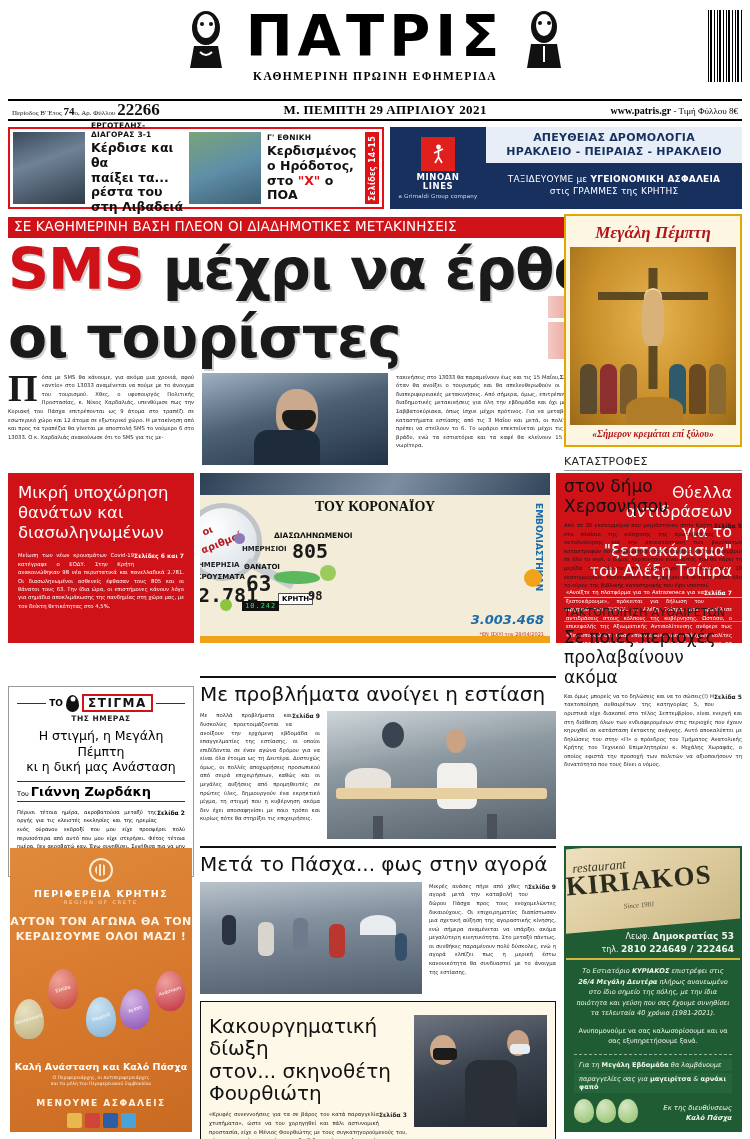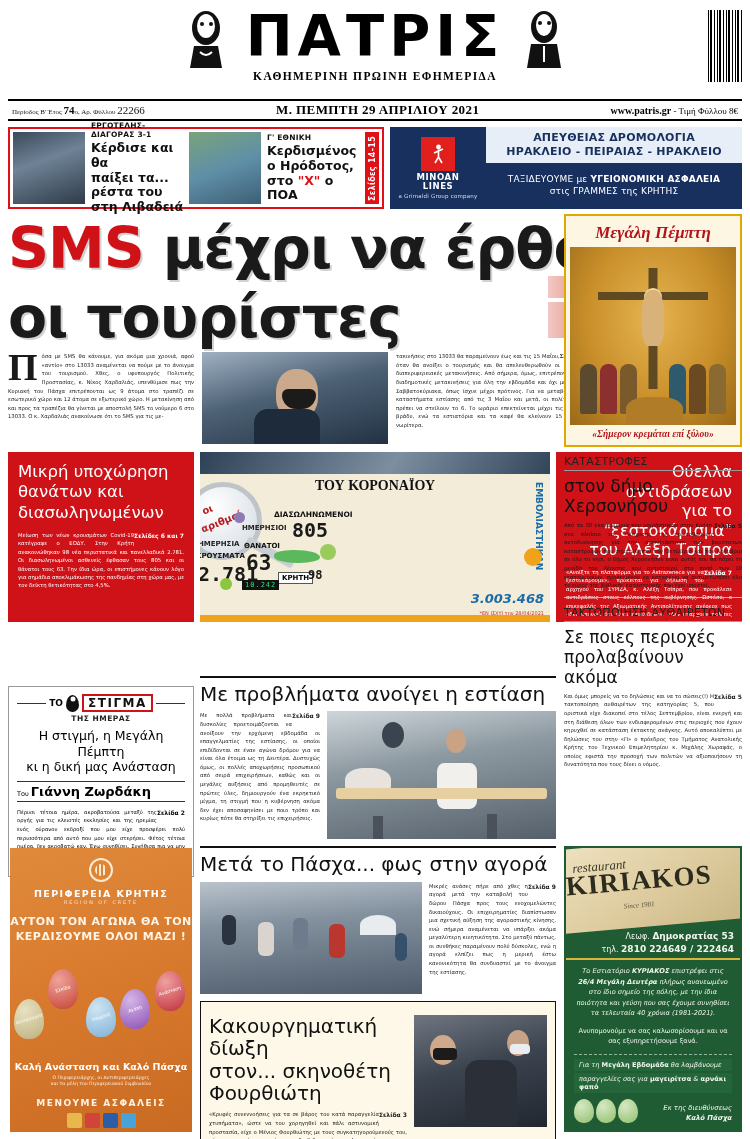--- a/index.html
+++ b/index.html
@@ -36,21 +36,21 @@
   }
 
   .info-bar {
     border-top:2px solid #000; border-bottom:2px solid #000;
     height:22px; margin:4px 8px 0 8px;
     display:flex; align-items:center; justify-content:space-between;
     padding:0 4px;
   }
   .info-left { font-size:7px; color:#111; font-family:"Liberation Serif",serif; }
   .info-left b { font-size:11px; }
-  .info-left .issue { font-size:11px; font-weight:400; }
+  .info-left .issue { font-size:17px; font-weight:700; }
   .info-center { font-size:13px; font-weight:700; font-family:"Liberation Serif",serif; letter-spacing:.4px;}
   .info-right { font-size:9px; font-family:"Liberation Serif",serif; }
   .info-right .dom { font-weight:700; font-size:10px; }
 
   
   .top-ads { display:flex; gap:6px; margin:6px 8px 0 8px; height:82px; }
   .sport-ad {
     flex:0 0 376px; border:2px solid #e10f16; background:#fff;
     display:flex; align-items:stretch; padding:3px; gap:4px; position:relative;
   }
@@ -377,20 +377,21 @@
         <div class="minoan-bot">
           <div><span>ΤΑΞΙΔΕΥΟΥΜΕ με </span><b>ΥΓΕΙΟΝΟΜΙΚΗ ΑΣΦΑΛΕΙΑ</b></div>
           <div>στις ΓΡΑΜΜΕΣ της ΚΡΗΤΗΣ</div>
         </div>
       </div>
     </div>
   </div>
 
   <div class="lead">
     <div class="lead-main">
+      <div class="kicker-bar">ΣΕ ΚΑΘΗΜΕΡΙΝΗ ΒΑΣΗ ΠΛΕΟΝ ΟΙ ΔΙΑΔΗΜΟΤΙΚΕΣ ΜΕΤΑΚΙΝΗΣΕΙΣ</div>
       <div class="big-head">
         <div class="bh-line"><span class="red">SMS</span><span> μέχρι να έρθουν</span></div>
         <div class="bh-row2">
           <div class="bh-line">οι τουρίστες</div>
           <div class="subheads">
             <div class="sub-pill">Με 6 και self test</div>
             <div class="sub-pill">στο πασχαλινό τραπέζι</div>
           </div>
         </div>
       </div>

